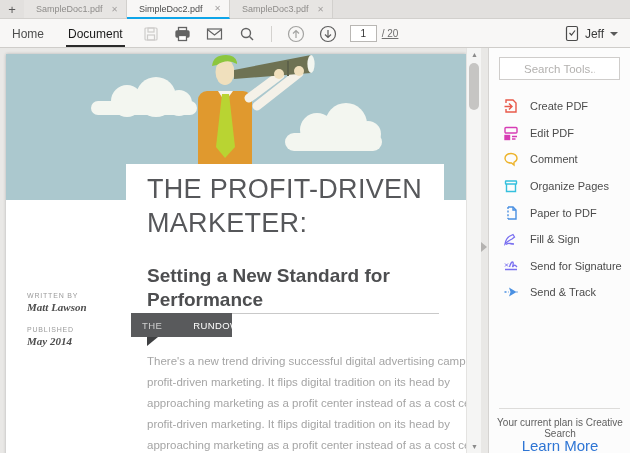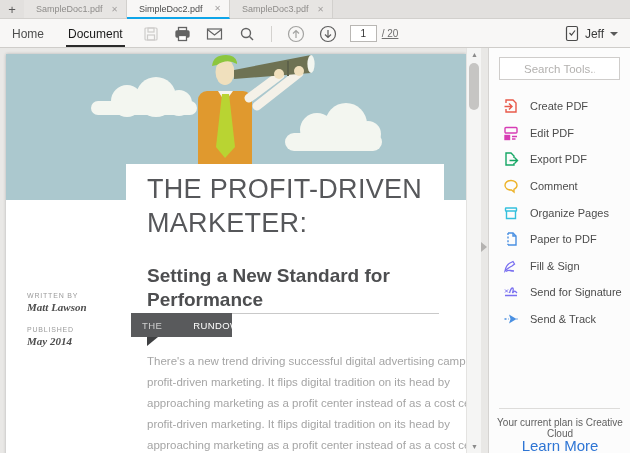--- a/index.html
+++ b/index.html
@@ -265,27 +265,20 @@
 
         <div class="tool-item">
           <svg width="16" height="16" viewBox="0 0 16 16" fill="none" stroke="currentColor" stroke-width="1.4" style="color: rgb(214, 60, 181);">
             <rect x="2" y="2.5" width="12" height="5.5" rx="1"></rect>
               <rect x="2" y="10.5" width="4.5" height="4" fill="currentColor"></rect>
             <path d="M9 11.5 h5 M9 14 h3.5"></path>
           </svg>
           <span class="tool-label">Edit PDF</span>
         </div>
 
-        <div class="tool-item">
-          <svg width="16" height="16" viewBox="0 0 16 16" fill="none" stroke="currentColor" stroke-width="1.4" style="color: rgb(22, 167, 101);">
-            <path d="M11 7 V5 L8 2 H3 v12 h8 v-2"></path>
-              <path d="M6.5 9.5 h8 M11.5 6.5 L14.5 9.5 L11.5 12.5"></path>
-          </svg>
-          <span class="tool-label">Export PDF</span>
-        </div>
 
         <div class="tool-item">
           <svg width="16" height="16" viewBox="0 0 16 16" fill="none" stroke="currentColor" stroke-width="1.4" style="color: rgb(237, 179, 42);">
             <path d="M8 2.5 C4.5 2.5 2 4.5 2 7.3 C2 10 4.5 12 8 12 L8.5 12 L11 14 L11 11.3 C13 10.5 14 9 14 7.3 C14 4.5 11.5 2.5 8 2.5 Z"></path>
           </svg>
           <span class="tool-label">Comment</span>
         </div>
 
         <div class="tool-item">
           <svg width="16" height="16" viewBox="0 0 16 16" fill="none" stroke="currentColor" stroke-width="1.4" style="color: rgb(53, 192, 221);">
@@ -326,17 +319,17 @@
             <path d="M1.5 8 h4" stroke-dasharray="2 1.5"></path>
             <path d="M6 3.5 L13.5 8 L6 12.5 L7.5 8 Z" fill="currentColor" stroke="none"></path>
             <path d="M13.5 8 h1" stroke-dasharray="1.5 1.5"></path>
           </svg>
           <span class="tool-label">Send &amp; Track</span>
         </div>
 
       </div>
 
       <div class="plan-divider"></div>
-      <div class="plan-text">Your current plan is Creative Cloud</div>
+      <div class="plan-text">Your current plan is Creative Search</div>
       <div class="learn-more">Learn More</div>
     </div>
   </div>
 </div>
 
 </body></html>

